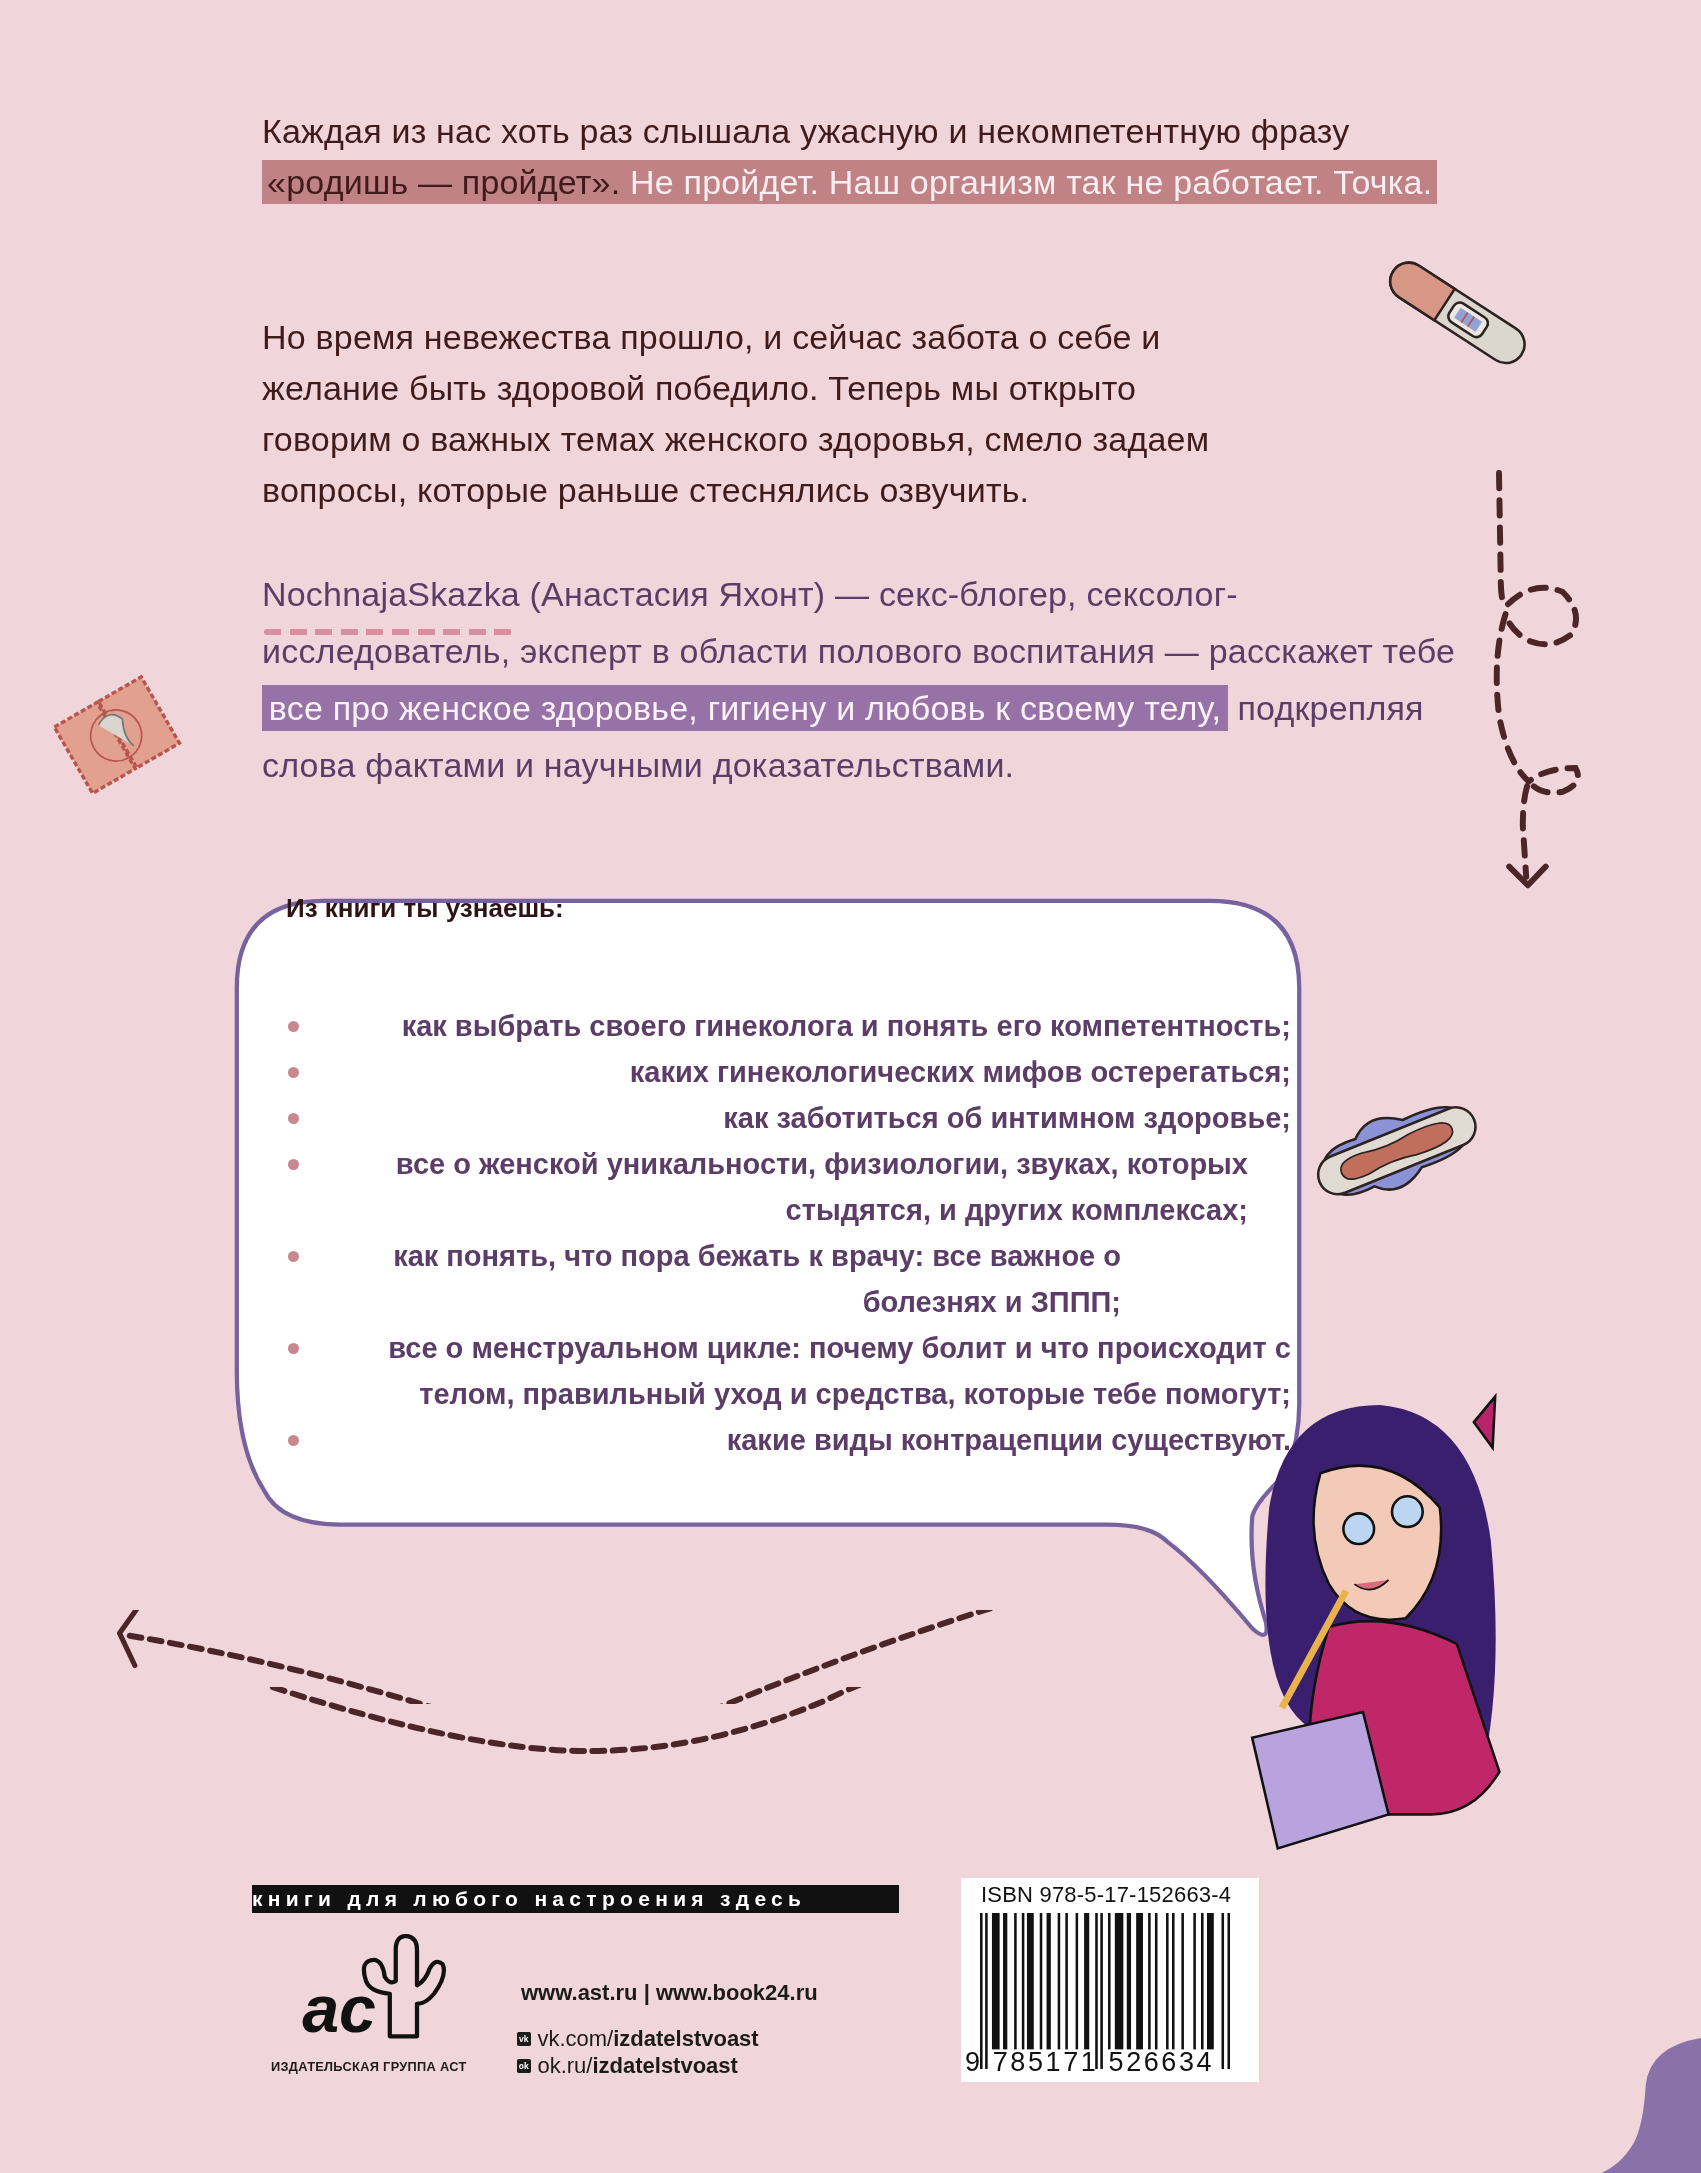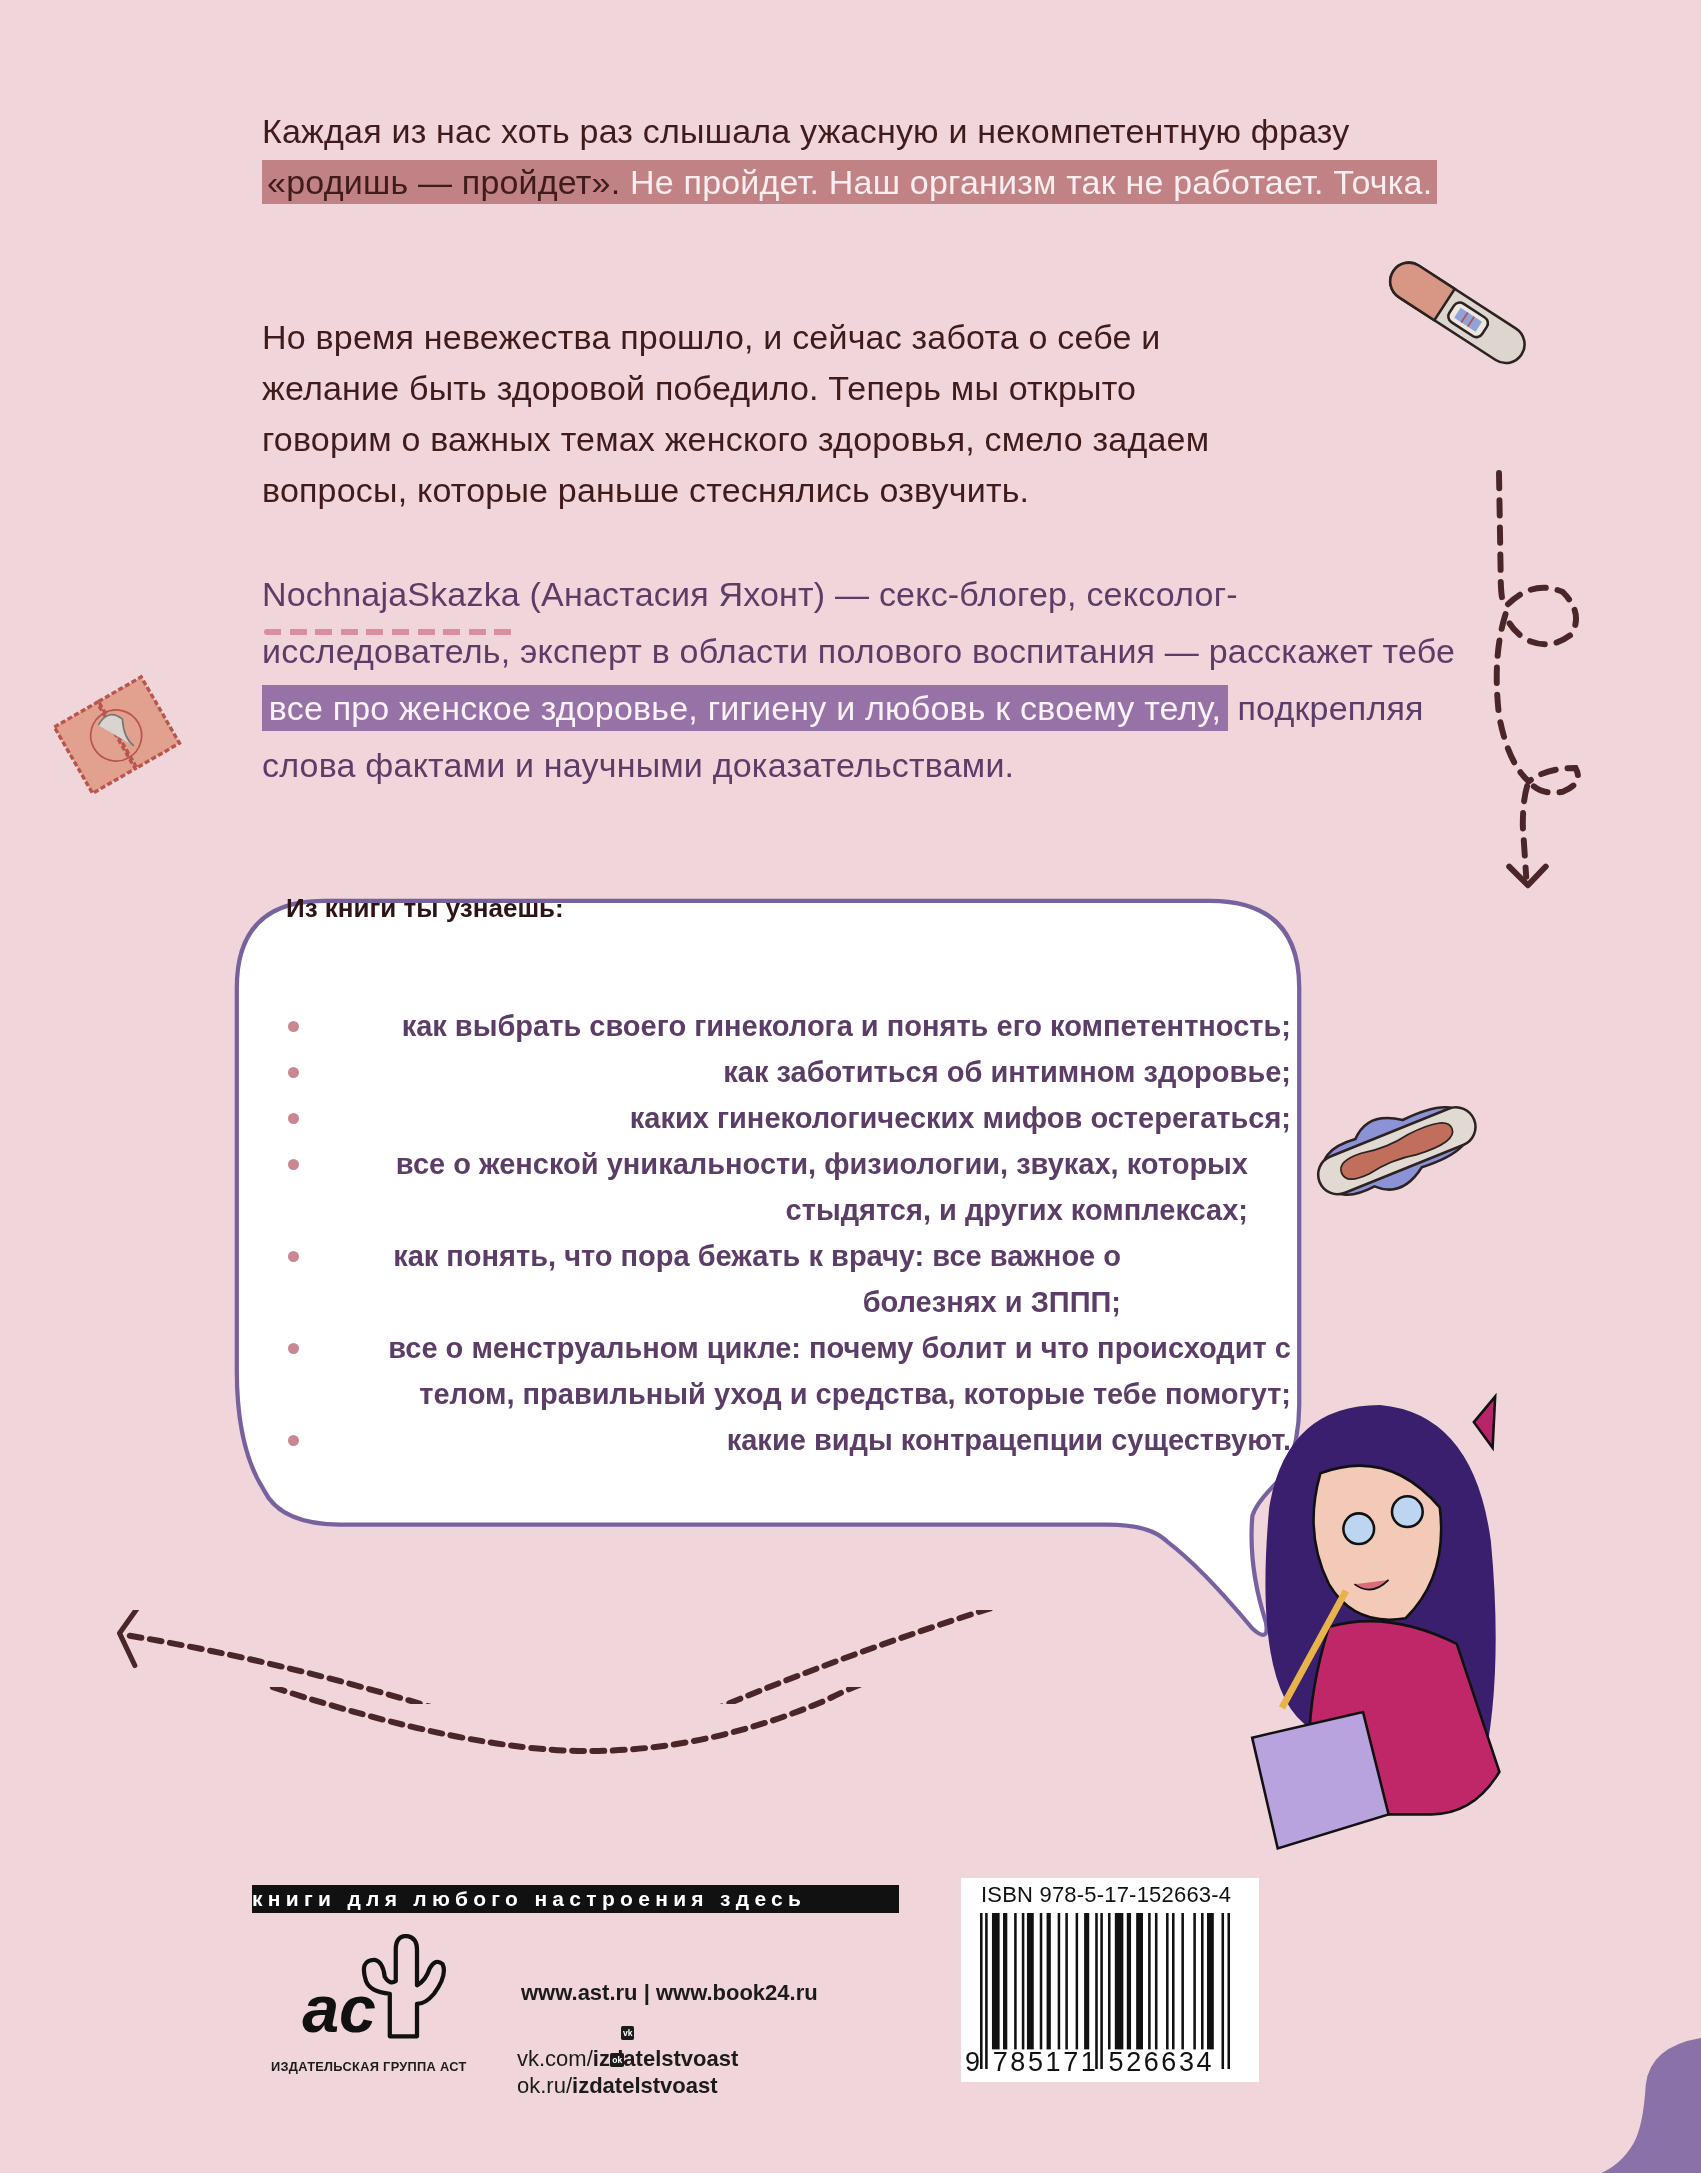--- a/index.html
+++ b/index.html
@@ -61,21 +61,21 @@
   }
   .publisher-caption {
     position: absolute; left: 271px; top: 2059px; font-size: 12.8px; color: #1b1b1b;
     letter-spacing: 0.3px; font-weight: bold;
   }
   .sites {
     position: absolute; left: 521px; top: 1980px; font-size: 22px; font-weight: bold; color: #1b1b1b;
   }
   .social {
     position: absolute; left: 517px; font-size: 22px; color: #1b1b1b;
-    display: flex; align-items: center; gap: 6.8px; flex-direction: column;
+    display: flex; align-items: center; gap: 6.8px;
   }
   .social b { font-weight: bold; }
   .social .ico {
     width: 13.6px; height: 13.6px; background: #1b1b1b; border-radius: 1.7px;
     color: #fff; font-size: 8.5px; font-weight: bold; display: flex; align-items: center; justify-content: center;
     line-height: 1;
   }
   .vk { top: 2026px; }
   .ok { top: 2053px; }
 
@@ -132,22 +132,22 @@
   <path d="M40 15 L42 135 Q42 175 50 170 Q80 140 115 155 Q140 180 125 205 Q100 225 70 210 Q50 195 48 180 Q32 230 40 300 Q50 355 75 378 Q95 362 130 362 Q140 380 115 390 Q90 395 75 378 Q68 395 68 430 L72 490" fill="none" stroke="#4a2628" stroke-width="7" stroke-dasharray="18 14" stroke-linecap="round"></path>
   <path d="M52 478 L74 500 L95 478" fill="none" stroke="#4a2628" stroke-width="7" stroke-linecap="round" stroke-linejoin="round"></path>
 </svg>
 
 <svg class="abs" style="left:230px;top:894px" width="1082" height="784" viewBox="0 0 1270 920">
   <path d="M110 8 H1150 Q1255 8 1255 110 V600 Q1255 640 1240 680 Q1205 712 1200 730 Q1195 790 1216 855 Q1220 880 1200 862 Q1140 790 1100 760 Q1080 740 1030 740 H130 Q60 740 40 700 Q8 650 8 560 V110 Q8 8 110 8Z" fill="#ffffff" stroke="#7762a0" stroke-width="5"></path>
 </svg>
 <div class="bubble-title">Из книги ты узнаешь:</div>
 <ul class="bullets">
   <li><span class="dot"></span><span>как выбрать своего гинеколога и понять его компетентность;</span></li>
+  <li><span class="dot"></span><span>каких гинекологических мифов остерегаться;</span></li>
   <li><span class="dot"></span><span>как заботиться об интимном здоровье;</span></li>
-  <li><span class="dot"></span><span>каких гинекологических мифов остерегаться;</span></li>
   <li style="width:928px"><span class="dot"></span><span>все о женской уникальности, физиологии, звуках, которых стыдятся, и других комплексах;</span></li>
   <li style="width:801px"><span class="dot"></span><span>как понять, что пора бежать к врачу: все важное о болезнях и ЗППП;</span></li>
   <li><span class="dot"></span><span>все о менструальном цикле: почему болит и что происходит с телом, правильный уход и средства, которые тебе помогут;</span></li>
   <li><span class="dot"></span><span>какие виды контрацепции существуют.</span></li>
 </ul>
 
 <svg class="abs" style="left:1303px;top:1082px" width="187" height="136" viewBox="0 0 220 160">
   <g transform="rotate(-22 110 80)">
     <path d="M20 80 Q20 45 70 50 Q95 25 130 50 Q200 45 200 80 Q200 115 130 110 Q95 135 70 110 Q20 115 20 80Z" fill="#8b93d6" stroke="#2c2222" stroke-width="3"></path>
     <rect x="12" y="58" width="196" height="46" rx="23" fill="#e0dad3" stroke="#2c2222" stroke-width="3"></rect>

